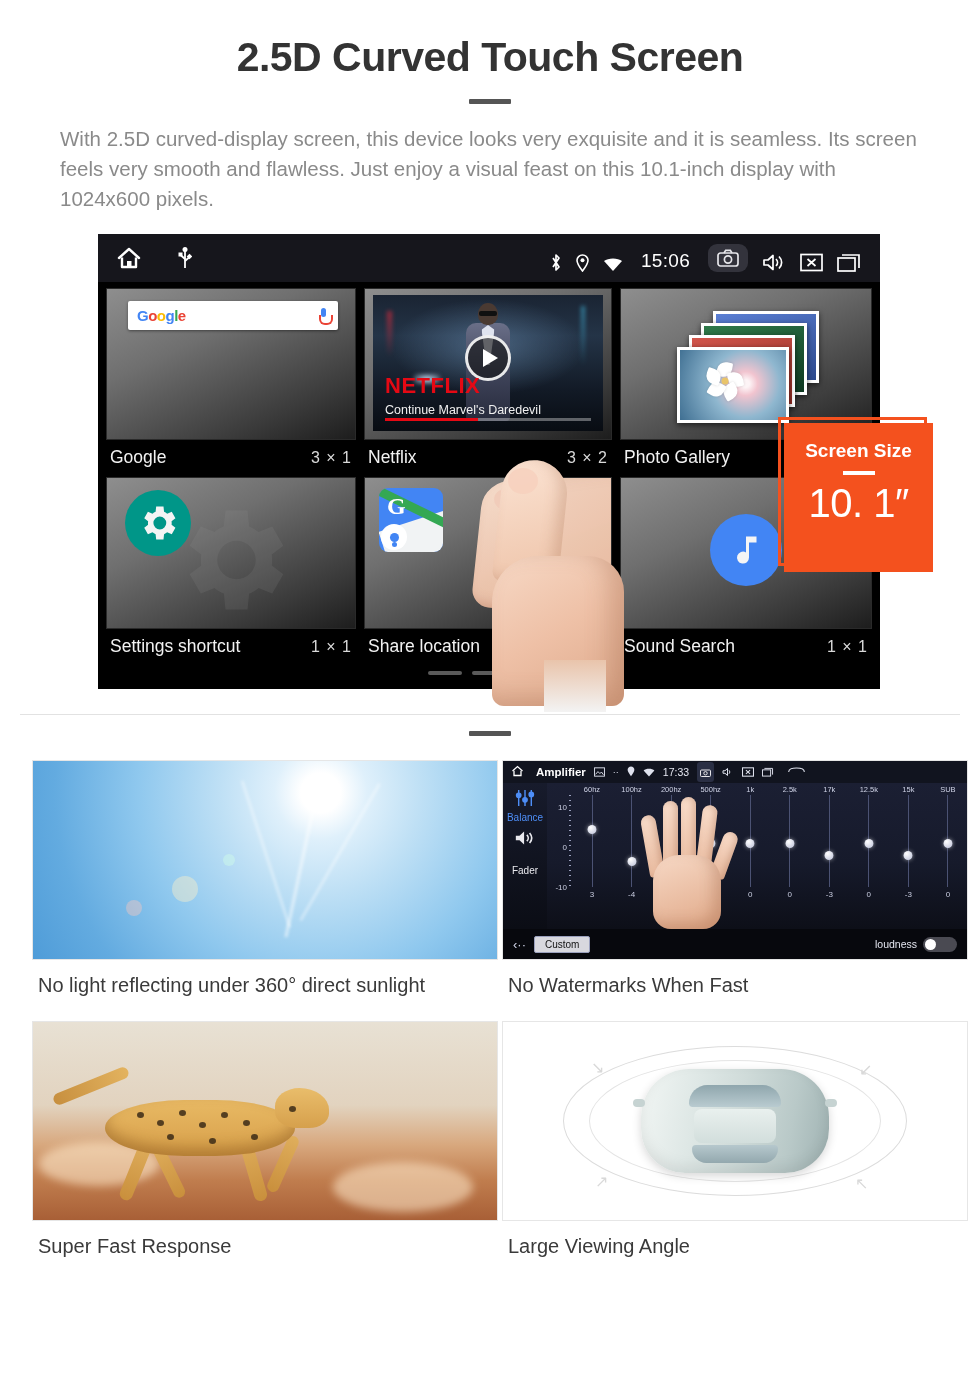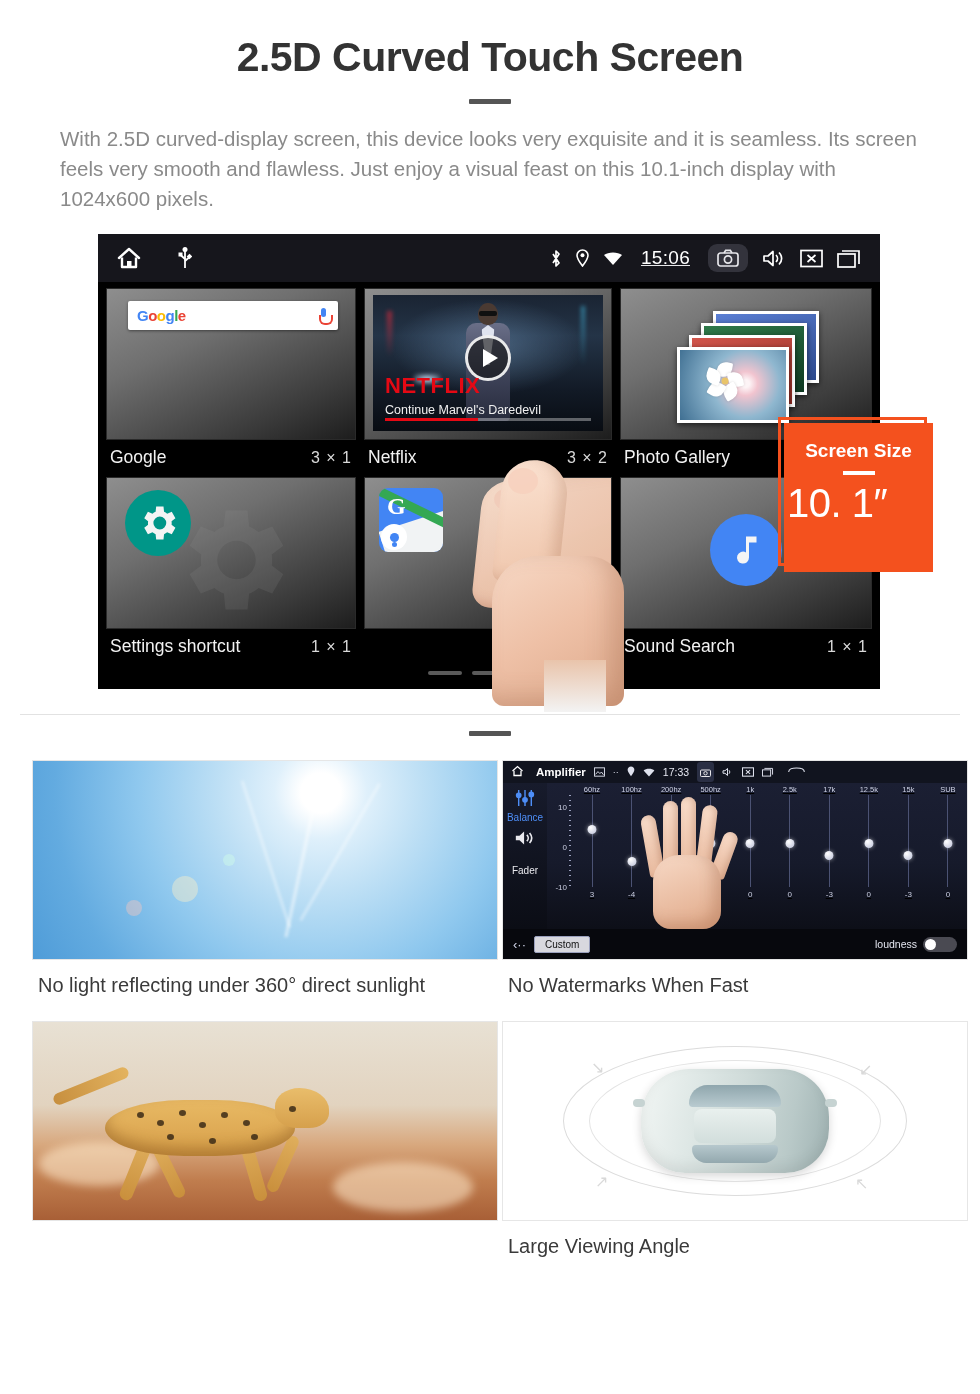--- a/index.html
+++ b/index.html
@@ -34,21 +34,21 @@
     position: absolute; left: 98px; top: 6px;
     width: 782px; height: 455px;
     background: #000; overflow: hidden;
   }
   .statusbar {
     height: 48px; background:#16161c;
     display:flex; align-items:center; padding: 0 18px;
     color:#e8e8ea;
   }
   .sb-left { display:flex; align-items:center; gap: 36px; }
-  .sb-right { margin-left:auto; display:flex; align-items:center; gap: 14px; text-decoration: underline; }
+  .sb-right { margin-left:auto; display:flex; align-items:flex-end; gap: 14px; }
   .sb-icon { display:flex; align-items:center; justify-content:center; }
   .sb-time { font-size: 19px; color:#fff; letter-spacing:0.3px; margin:0 4px; }
   .sb-cam { background:#33333c; border-radius:9px; padding: 5px 9px; }
 
   .grid { padding: 6px 8px 0 8px; }
   .grow { display:flex; gap: 8px; }
   .cell { position:relative; }
   .cell .thumb {
     position:relative; overflow:hidden;
     background: linear-gradient(155deg,#8e8e8e 0%,#6f6f6f 35%,#3a3a3a 78%,#1d1d1d 100%);
@@ -162,21 +162,21 @@
     position:absolute; left:787px; top:198px; width:143px; height:143px;
     background:#f4511e; color:#fff; z-index:6;
     outline: 3px solid #f4511e; outline-offset:0;
   }
   .badge::before {
     content:""; position:absolute; left:-9px; top:-9px; width:143px; height:143px;
     border:3px solid #f4511e; pointer-events:none;
   }
   .badge-t { text-align:center; font-size:19px; font-weight:bold; padding-top:14px; }
   .badge-rule { width:32px;height:4px;background:#fff;margin:9px auto 6px;}
-  .badge-v { text-align:left; font-size:40px; letter-spacing:-0.5px; }
+  .badge-v { text-align:center; font-size:40px; letter-spacing:-0.5px; }
 
   .divider { width:940px; height:1px; background:#e2e2e2; margin: 16px auto 0; }
 
   
   .h2 { text-align:center; font-size:38px; font-weight:bold; color:#333; padding-top:30px;}
   .rule2 { width:42px;height:5px;background:#555;margin:16px auto 0;border-radius:1px;}
 
   .cards { width:940px; margin: 24px auto 0; display:grid; grid-template-columns: 470px 470px; }
   .card { padding: 0 0 6px 12px; }
   .card .box { width:466px; height:200px; border:1px solid #e6e6e6; overflow:hidden; position:relative; background:#fff;}
@@ -194,21 +194,21 @@
   
   .amp { position:absolute; inset:0; background:#0b0b10; display:flex; flex-direction:column;}
   .amp-top { height:22px; background:#11141f; display:flex; align-items:center; gap:8px; padding:0 8px; color:#e6e8f2;}
   .amp-title { font-size:11.5px; font-weight:bold; color:#fff; margin-left:4px;}
   .amp-time { font-size:10.5px; }
   .amp-body { flex:1; display:flex; background: linear-gradient(180deg,#1b1f33 0%,#161a2b 55%,#0d0f18 100%); position:relative;}
   .amp-side { width:44px; padding-top:6px; text-align:center; background:linear-gradient(180deg,#171b2c,#0b0d15);}
   .amp-side .lbl-b { color:#4e8ef7; font-size:10px; display:block; margin-top:1px;}
   .amp-side .lbl-f { color:#e9e9ee; font-size:10px; display:block; margin-top:14px;}
   .eqwrap { flex:1; position:relative; padding: 2px 6px 0 6px;}
-  .bands { display:flex; justify-content:space-between; padding-left:26px;text-decoration:underline;}
+  .bands { display:flex; justify-content:space-between; padding-left:26px;}
   .band { width:26px; text-align:center;}
   .band .bl { font-size:7.5px; color:#cfd3e6; display:block; height:10px;}
   .slotwrap { position:relative; height:92px; display:flex; justify-content:center;}
   .slot { width:1px; height:92px; background:#4b5273;}
   .knob { position:absolute; left:50%; transform:translateX(-50%); width:9px;height:9px;border-radius:50%;
     background:radial-gradient(circle at 35% 30%,#fff,#b9bed6); box-shadow:0 0 4px rgba(255,255,255,.55);}
   .bval { font-size:8px; color:#c9cde0; display:block; margin-top:3px;}
   .scale { position:absolute; left:4px; top:12px; width:24px; color:#c9cde0; font-size:8px;}
   .scale div { position:absolute; right:8px;}
   .dots { position:absolute; left:18px; top:0; width:2px; height:92px;
@@ -433,20 +433,24 @@
                   <span class="maps-g">G</span>
                   <span class="maps-pin">
                       <i></i>
                     </span>
                 </div>
                 <div class="hand">
                   <div class="finger">
                       <span class="nail"></span>
                     </div>
                 </div>
+              </div>
+              <div class="meta">
+                <span class="nm">Share location</span>
+                <span class="sz">1 × 1</span>
               </div>
             </div>
 
             <div class="cell w-photo">
               <div class="thumb thumb-h2">
                 <span class="note-c">
                   <svg width="36" height="38" viewBox="0 0 24 24" fill="#f5f5f5">
                       <path d="M12 3v10.6A4 4 0 1 0 14 17V7h5V3z"></path>
                     </svg>
                 </span>
@@ -703,20 +707,21 @@
           <div class="spot" style="left:124px;top:98px;"></div>
           <div class="spot" style="left:146px;top:88px;"></div>
           <div class="spot" style="left:166px;top:100px;"></div>
           <div class="spot" style="left:188px;top:90px;"></div>
           <div class="spot" style="left:210px;top:98px;"></div>
           <div class="spot" style="left:134px;top:112px;"></div>
           <div class="spot" style="left:176px;top:116px;"></div>
           <div class="spot" style="left:218px;top:112px;"></div>
           <div class="spot" style="left:256px;top:84px;"></div>
         </div>
+        <div class="cap">Super Fast Response</div>
       </div>
 
       <div class="card">
         <div class="box">
           <div class="carbg"></div>
           <div class="ellipse"></div>
           <div class="ellipse ellipse2"></div>
           <span class="arrow" style="left:88px;top:36px;">↘</span>
           <span class="arrow" style="left:356px;top:38px;">↙</span>
           <span class="arrow" style="left:92px;top:150px;">↗</span>

